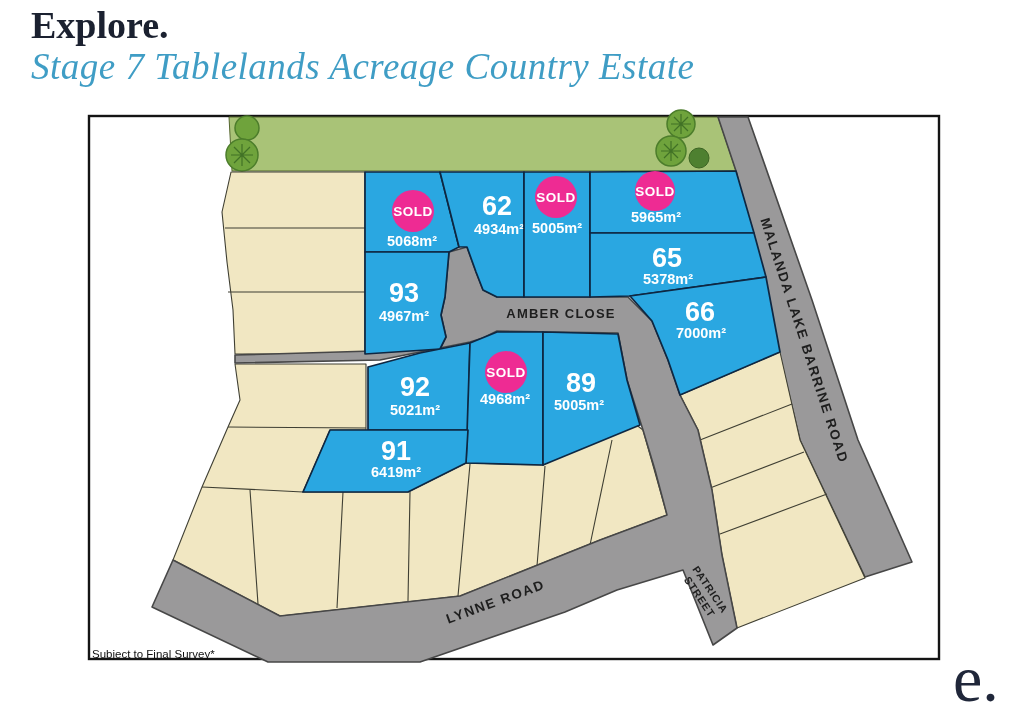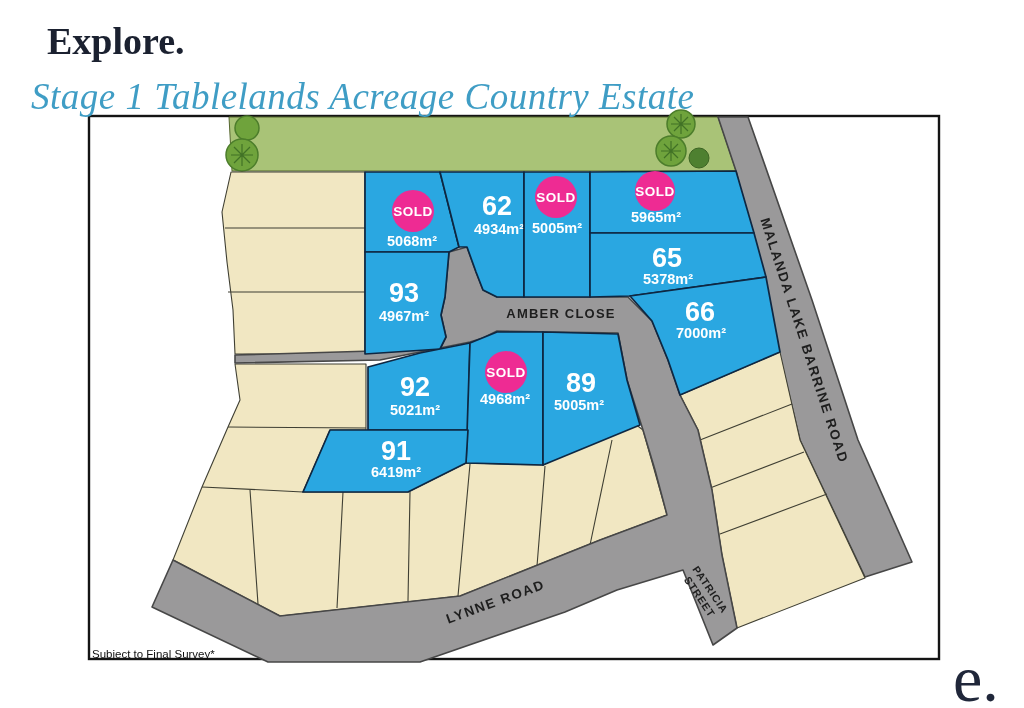--- a/index.html
+++ b/index.html
@@ -1,20 +1,20 @@
 <!DOCTYPE html>
 <html style="--c-available: #2aa7e1; --c-sold: #ee2b93; --c-road: #9a999a; --c-other_stage: #f1e7c2; --c-greenery: #a9c377; --c-title: #1b2130; --c-subtitle: #3f9dc5;"><head>
 <meta charset="utf-8">
 <style>
   html,body{margin:0;padding:0;background:#fff;}
   body{width:1024px;height:708px;position:relative;overflow:hidden;
        font-family:"Liberation Sans","DejaVu Sans",sans-serif;}
   .hdr{position:absolute;left:31px;top:6px;z-index:2;}
   .hdr h1{font-family:"Liberation Serif","DejaVu Serif",serif;font-weight:600;
-          font-size:38px;line-height:1.05;color:var(--c-title,#1b2130);margin:16px;}
+          font-size:38px;line-height:1.05;color:var(--c-title,#1b2130);margin:0;}
   .hdr h2{font-family:"Liberation Serif","DejaVu Serif",serif;font-style:italic;font-weight:400;
           font-size:37px;line-height:1.0;color:var(--c-subtitle,#3f9dc5);margin:2px 0 0 0;letter-spacing:.5px;}
   svg{position:absolute;left:0;top:0;}
   .map-frame{fill:#ffffff;stroke:#141414;stroke-width:2.4;}
   .green{fill:var(--c-greenery,#a9c377);stroke:#55662f;stroke-width:1;}
   .tree{fill:#6fa33c;stroke:#4c7d2b;stroke-width:1.5;}
   .tree-dark{fill:#4e8030;stroke:#3c6423;stroke-width:1;}
   .spokes{stroke:#2e5c1c;stroke-width:1.2;opacity:.7;fill:none;}
   .road{fill:var(--c-road,#9a999a);stroke:#474747;stroke-width:1.6;stroke-linejoin:round;}
   .lot-cream{fill:var(--c-other_stage,#f1e7c2);stroke:#3f3f33;stroke-width:1.1;stroke-linejoin:round;}
@@ -28,21 +28,21 @@
   .road-label.big{font-size:13.5px;letter-spacing:1.6px;}
   .road-label.small{font-size:10.5px;letter-spacing:.8px;}
   .note{font-size:11.5px;fill:#111;}
   .logo{font-family:"Liberation Serif","DejaVu Serif",serif;font-size:66px;fill:#20273a;}
 </style>
 </head>
 <body>
 
 <div class="hdr">
   <h1>Explore.</h1>
-  <h2>Stage 1 Tablelands Acreage Country Estate</h2>
+  <h2>Stage 7 Tablelands Acreage Country Estate</h2>
 </div>
 
 <svg width="1024" height="708" viewBox="0 0 1024 708">
 
   <rect class="map-frame" x="89" y="116" width="850" height="543"></rect>
 
   <polygon class="green" points="229,117 718,117 736,171 232,171"></polygon>
 
   <g>
     <circle class="tree" cx="247" cy="128" r="12"></circle>

